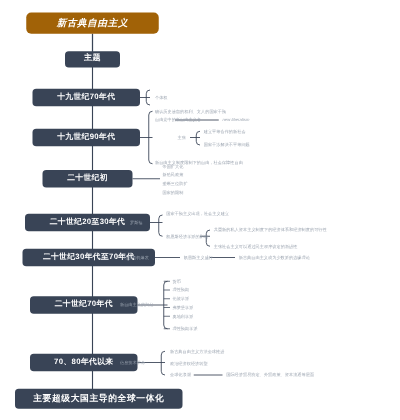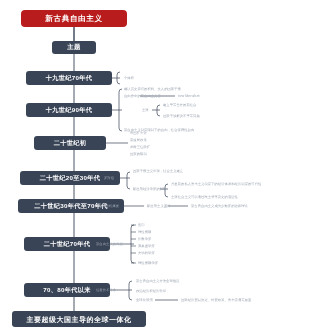--- a/index.html
+++ b/index.html
@@ -12,22 +12,23 @@
   svg.lines{position:absolute;left:0;top:0;width:300px;height:336px;pointer-events:none;}
 
   .node{
     position:absolute;background:#394456;color:#ffffff;
     border-radius:3px;display:flex;align-items:center;justify-content:center;
     font-size:6.2px;font-weight:bold;letter-spacing:.3px;
     white-space:nowrap;box-sizing:border-box;padding:0 5px;
     line-height:1;
   }
   .node.root{
-    background:#b91c1c;border-radius:4px;font-size:7.6px;
+    background:#a16207;border-radius:4px;font-size:7.6px;
     letter-spacing:.6px;
+    font-style:italic;
   }
   .node.topic{font-size:6.4px;}
   .node.bottom{font-size:7px;letter-spacing:.5px;}
 
   .leaf{
     position:absolute;color:#9aa3af;font-size:3.3px;
     white-space:nowrap;line-height:1.35;letter-spacing:.05px;
   }
 </style>
 </head>

